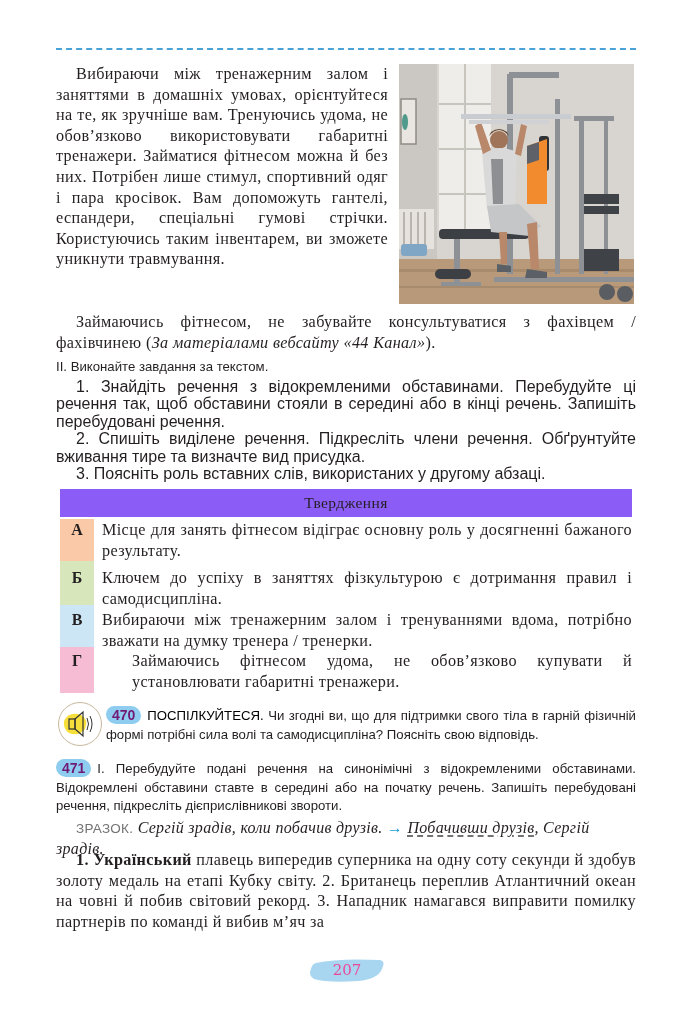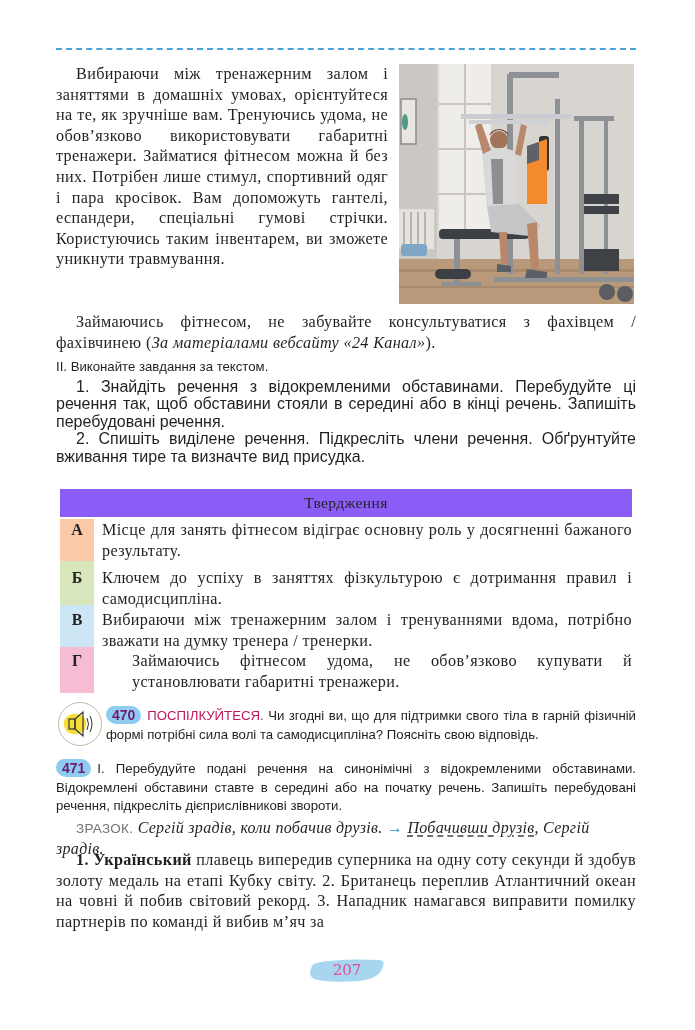--- a/index.html
+++ b/index.html
@@ -23,21 +23,21 @@
   .stmt-table { position: absolute; left: 60px; top: 489px; width: 572px; }
   .stmt-header { height: 28px; background: #8b5cf6; text-align: center; font-family: "Liberation Serif", serif; font-size: 15.5px; line-height: 28px; letter-spacing: 0.4px; }
   .stmt-row { display: flex; }
   .stmt-letter { width: 34px; flex: 0 0 34px; font-family: "Liberation Serif", serif; font-weight: bold; font-size: 16px; text-align: center; padding-top: 2px; }
   .stmt-text { flex: 1; padding: 1px 0 0 8px; font-family: "Liberation Serif", serif; font-size: 16.2px; line-height: 21px; text-align: justify; letter-spacing: 0.35px; }
 
   .ex470 { position: absolute; left: 56px; top: 700px; width: 580px; height: 50px; }
   .speaker { position: absolute; left: 2px; top: 2px; width: 42px; height: 42px; border-radius: 50%; border: 1.5px solid #c9b89f; background: #fff; overflow: hidden; }
   .ex-text { position: absolute; left: 50px; top: 6px; width: 530px; font-family: "Liberation Sans", sans-serif; font-size: 13.2px; line-height: 19px; text-align: justify; }
   .num-badge { display: inline-block; background: #8ecdf0; color: #701a75; font-weight: bold; font-family: "Liberation Sans", sans-serif; font-size: 14px; padding: 0 6px; border-radius: 10px 12px 10px 12px; line-height: 18px; margin-right: 6px; }
-  .accent { color: #be185d; }
+  .accent { color: #000000; }
 
   .ex471 { position: absolute; left: 56px; top: 759px; width: 580px; font-family: "Liberation Sans", sans-serif; font-size: 13.2px; line-height: 18.5px; text-align: justify; }
 
   .sample { position: absolute; left: 56px; top: 818px; width: 580px; font-family: "Liberation Serif", serif; font-size: 16px; line-height: 20px; text-indent: 20px; letter-spacing: 0.3px; }
   .sample .label { font-family: "Liberation Sans", sans-serif; font-style: normal; font-size: 13.5px; color: #737373; }
   .sample i { font-style: italic; }
   .sample .arrow { color: #1b9ad6; font-style: normal; }
   .dashed-u { text-decoration: underline; text-decoration-style: dashed; text-decoration-color: #444; text-underline-offset: 3px; }
 
   .body-text { position: absolute; left: 56px; top: 850px; width: 580px; font-family: "Liberation Serif", serif; font-size: 16.2px; line-height: 20.6px; text-align: justify; text-indent: 20px; letter-spacing: 0.35px; }
@@ -109,28 +109,29 @@
     <path d="M128 205 L148 208 L148 214 L126 214 Z" fill="#5b6066"></path>
     <path d="M98 200 L112 202 L112 208 L98 208 Z" fill="#5b6066"></path>
     <rect x="70" y="56" width="80" height="4" fill="#cfd1d4"></rect>
     <circle cx="208" cy="228" r="8" fill="#5a5d61"></circle>
     <circle cx="226" cy="230" r="8" fill="#5a5d61"></circle>
     <rect x="2" y="180" width="26" height="12" rx="3" fill="#7fa6c4"></rect>
   </svg>
 </div>
 
 <div class="full" style="top:312px;text-indent:20px;">
-  <span>Займаючись фітнесом, не забувайте консультуватися з фахівцем / фахівчинею (</span><i>За матеріалами вебсайту «24 Канал»</i><span>).</span>
+  <span>Займаючись фітнесом, не забувайте консультуватися з фахівцем / фахівчинею (</span><i>За матеріалами вебсайту «44 Канал»</i><span>).</span>
 </div>
 
 <div class="task-head">II. Виконайте завдання за текстом.</div>
 
 <div class="tasks">
   <p>1. Знайдіть речення з відокремленими обставинами. Перебудуйте ці речення так, щоб обставини стояли в середині або в кінці речень. Запишіть перебудовані речення.</p>
   <p>2. Спишіть виділене речення. Підкресліть члени речення. Обґрунтуйте вживання тире та визначте вид присудка.</p>
+  <p>3. Поясніть роль вставних слів, використаних у другому абзаці.</p>
 </div>
 
 <div class="stmt-table">
   <div class="stmt-header">Твердження</div>
   <div class="stmt-row" style="height:42px;margin-top:2px;">
     <div class="stmt-letter" style="background:#f9c9a8;">А</div>
     <div class="stmt-text">Місце для занять фітнесом відіграє основну роль у досягненні бажаного результату.</div>
   </div>
   <div class="stmt-row" style="height:44px;">
     <div class="stmt-letter" style="background:#d7e7bb;padding-top:8px;">Б</div>

